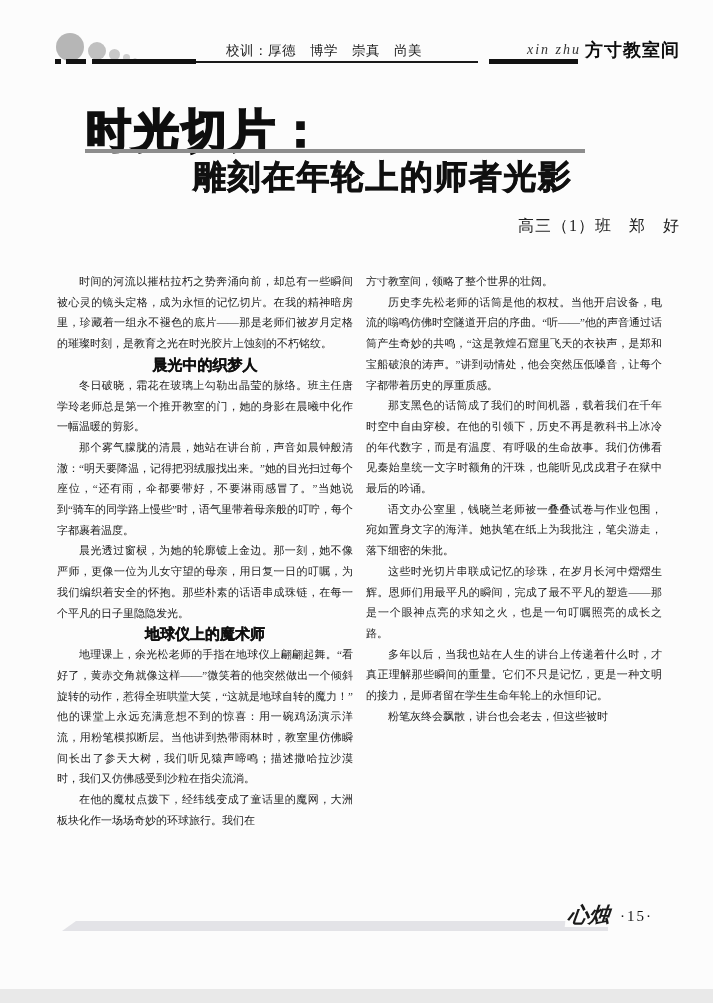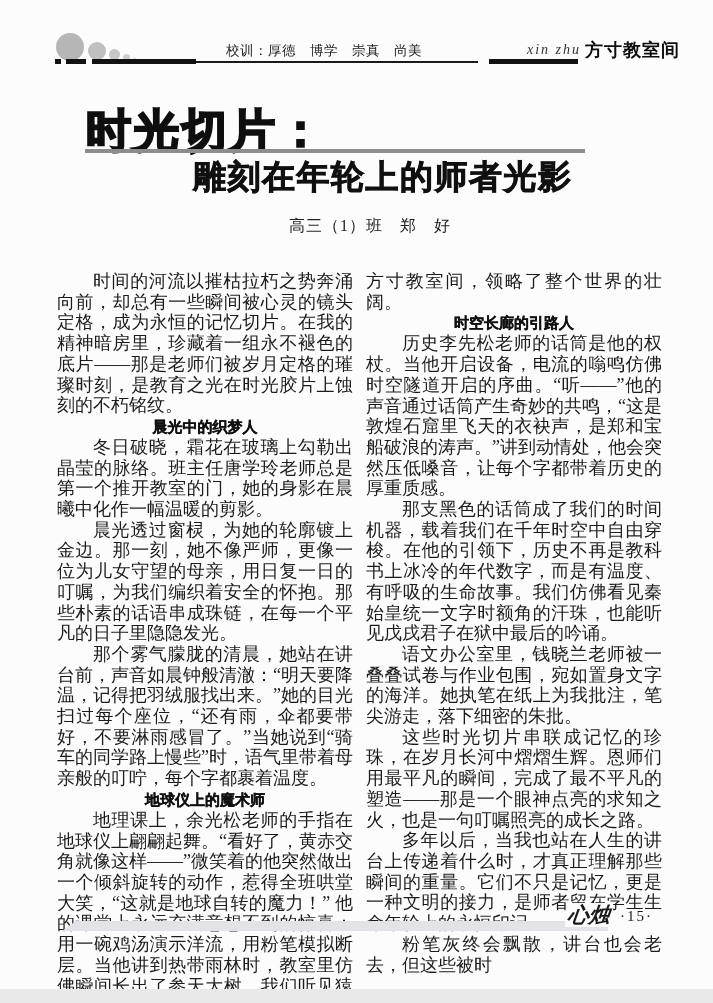--- a/index.html
+++ b/index.html
@@ -26,27 +26,27 @@
          font-family:"Liberation Sans",sans-serif;letter-spacing:1px;color:#0d0d0d;}
 
   
   .title-main{position:absolute;left:86px;top:106px;font-size:45px;line-height:50px;
               font-family:"Liberation Sans",sans-serif;font-weight:900;color:#0e0e0e;
               -webkit-text-stroke:2.2px #0e0e0e;letter-spacing:3px;white-space:nowrap;}
   .title-rule{position:absolute;left:85px;top:149px;width:500px;height:4px;background:#8d8d8d;}
   .title-sub{position:absolute;left:193px;top:157px;font-size:33px;line-height:40px;
              font-family:"Liberation Sans",sans-serif;font-weight:bold;color:#101010;
              -webkit-text-stroke:.8px #101010;letter-spacing:1.5px;white-space:nowrap;}
-  .byline{position:absolute;left:60px;top:216px;width:620px;text-align:center;
+  .byline{position:absolute;left:60px;top:216px;width:620px;text-align:right;
           font-size:16px;letter-spacing:1px;color:#222;}
 
   
   .columns{position:absolute;left:57px;top:271px;width:605px;display:flex;gap:13px;}
   .col{flex:1 1 0;min-width:0;}
-  .body-para{margin:0;text-indent:2em;font-size:18px;line-height:20.7px;
+  .body-para{margin:0;text-indent:2em;font-size:11px;line-height:20.7px;
              text-align:justify;color:#1b1b1b;}
   .body-para.cont{text-indent:0;}
   .section-heading{margin:0;text-indent:0;text-align:center;font-size:15px;line-height:21px;
              font-weight:bold;font-family:"Liberation Sans",sans-serif;color:#111;
              -webkit-text-stroke:.3px #111;}
 
   
   .footer-band{position:absolute;left:62px;top:921px;width:546px;height:10px;background:#e3e3e7;
                -webkit-clip-path:polygon(14px 0,100% 0,100% 100%,0 100%);
                clip-path:polygon(14px 0,100% 0,100% 100%,0 100%);}
@@ -81,29 +81,28 @@
     <div class="title-rule"></div>
     <div class="title-sub">雕刻在年轮上的师者光影</div>
     <div class="byline">高三（1）班　郑　好</div>
   </div>
 
   <div class="columns">
     <div class="col" id="col-left">
         <p class="body-para">时间的河流以摧枯拉朽之势奔涌向前，却总有一些瞬间被心灵的镜头定格，成为永恒的记忆切片。在我的精神暗房里，珍藏着一组永不褪色的底片——那是老师们被岁月定格的璀璨时刻，是教育之光在时光胶片上蚀刻的不朽铭纹。</p>
         <h3 class="section-heading">晨光中的织梦人</h3>
         <p class="body-para">冬日破晓，霜花在玻璃上勾勒出晶莹的脉络。班主任唐学玲老师总是第一个推开教室的门，她的身影在晨曦中化作一幅温暖的剪影。</p>
+        <p class="body-para">那个雾气朦胧的清晨，她站在讲台前，声音如晨钟般清澈：“明天要降温，记得把羽绒服找出来。”她的目光扫过每个座位，“还有雨，伞都要带好，不要淋雨感冒了。”当她说到“骑车的同学路上慢些”时，语气里带着母亲般的叮咛，每个字都裹着温度。</p>
         <p class="body-para">晨光透过窗棂，为她的轮廓镀上金边。那一刻，她不像严师，更像一位为儿女守望的母亲，用日复一日的叮嘱，为我们编织着安全的怀抱。那些朴素的话语串成珠链，在每一个平凡的日子里隐隐发光。</p>
-        <p class="body-para">那个雾气朦胧的清晨，她站在讲台前，声音如晨钟般清澈：“明天要降温，记得把羽绒服找出来。”她的目光扫过每个座位，“还有雨，伞都要带好，不要淋雨感冒了。”当她说到“骑车的同学路上慢些”时，语气里带着母亲般的叮咛，每个字都裹着温度。</p>
         <h3 class="section-heading">地球仪上的魔术师</h3>
         <p class="body-para">地理课上，余光松老师的手指在地球仪上翩翩起舞。“看好了，黄赤交角就像这样——”微笑着的他突然做出一个倾斜旋转的动作，惹得全班哄堂大笑，“这就是地球自转的魔力！” 他的课堂上永远充满意想不到的惊喜：用一碗鸡汤演示洋流，用粉笔模拟断层。当他讲到热带雨林时，教室里仿佛瞬间长出了参天大树，我们听见猿声啼鸣；描述撒哈拉沙漠时，我们又仿佛感受到沙粒在指尖流淌。</p>
         <p class="body-para">在他的魔杖点拨下，经纬线变成了童话里的魔网，大洲板块化作一场场奇妙的环球旅行。我们在</p>
       </div>
     <div class="col" id="col-right">
         <p class="body-para cont">方寸教室间，领略了整个世界的壮阔。</p>
-        <h3 class="section-heading">时空长廊的引路人</h3>
         <p class="body-para">历史李先松老师的话筒是他的权杖。当他开启设备，电流的嗡鸣仿佛时空隧道开启的序曲。“听——”他的声音通过话筒产生奇妙的共鸣，“这是敦煌石窟里飞天的衣袂声，是郑和宝船破浪的涛声。”讲到动情处，他会突然压低嗓音，让每个字都带着历史的厚重质感。</p>
         <p class="body-para">那支黑色的话筒成了我们的时间机器，载着我们在千年时空中自由穿梭。在他的引领下，历史不再是教科书上冰冷的年代数字，而是有温度、有呼吸的生命故事。我们仿佛看见秦始皇统一文字时额角的汗珠，也能听见戊戌君子在狱中最后的吟诵。</p>
         <p class="body-para">语文办公室里，钱晓兰老师被一叠叠试卷与作业包围，宛如置身文字的海洋。她执笔在纸上为我批注，笔尖游走，落下细密的朱批。</p>
         <p class="body-para">这些时光切片串联成记忆的珍珠，在岁月长河中熠熠生辉。恩师们用最平凡的瞬间，完成了最不平凡的塑造——那是一个眼神点亮的求知之火，也是一句叮嘱照亮的成长之路。</p>
         <p class="body-para">多年以后，当我也站在人生的讲台上传递着什么时，才真正理解那些瞬间的重量。它们不只是记忆，更是一种文明的接力，是师者留在学生生命年轮上的永恒印记。</p>
         <p class="body-para">粉笔灰终会飘散，讲台也会老去，但这些被时</p>
       </div>
   </div>
 
   <div>

